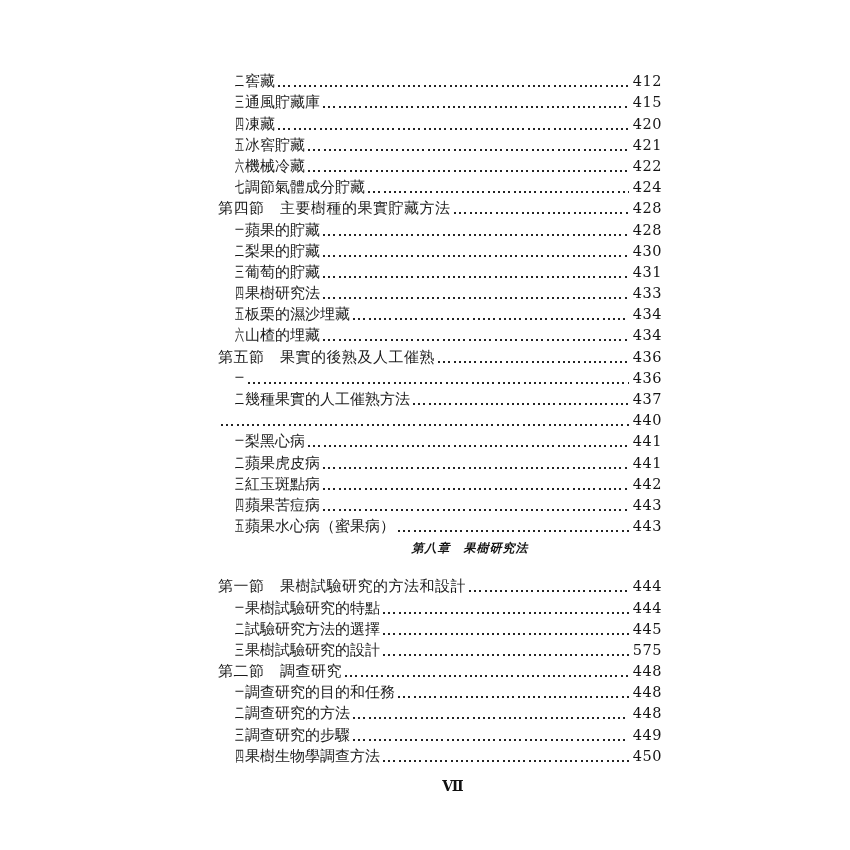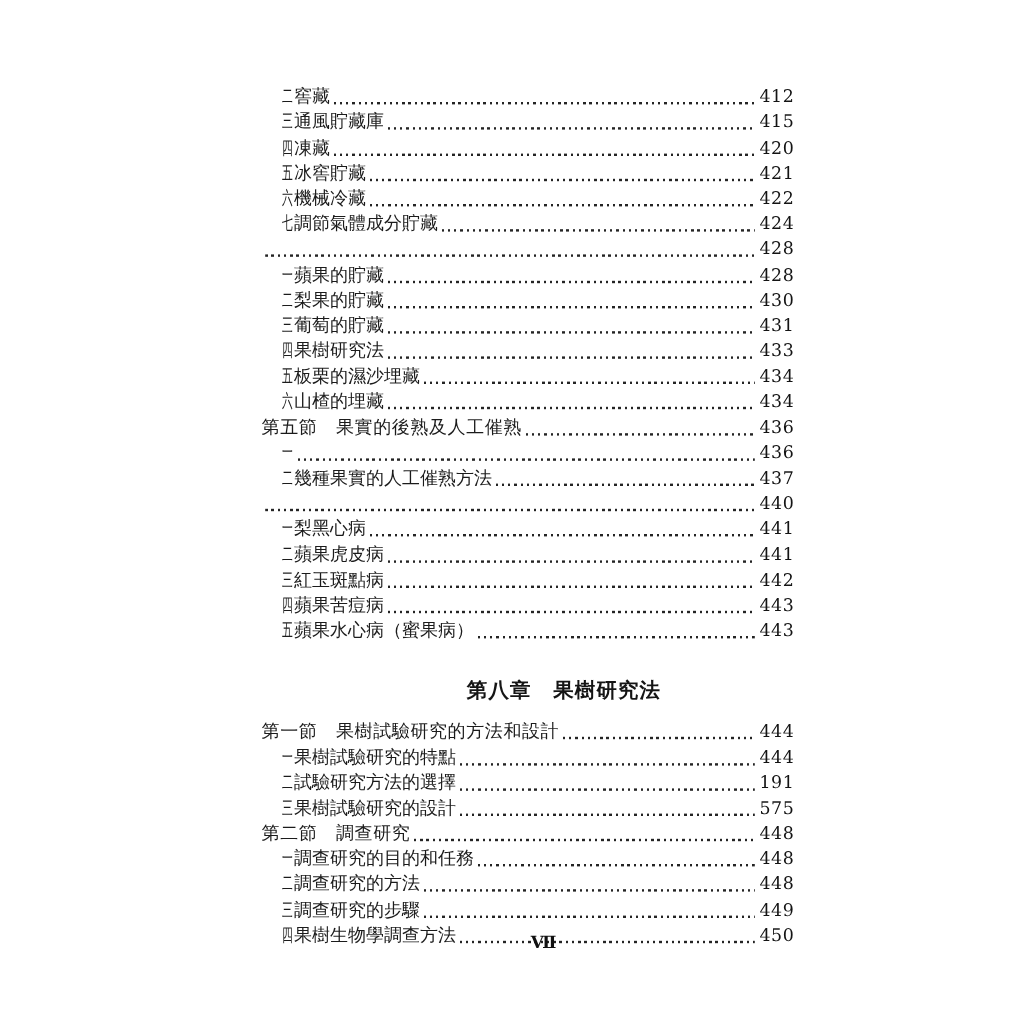--- a/index.html
+++ b/index.html
@@ -59,28 +59,29 @@
     font-family: "DejaVu Serif", "Liberation Serif", serif;
     font-size: 14.5px;
     letter-spacing: 0.5px;
     color: #141414;
     padding-left: 2px;
     min-width: 26px;
     text-align: right;
   }
   .chapter-row {
     height: 22px;
-    margin-top: 28px;
+    margin-top: 4px;
     margin-bottom: 13px;
     text-align: center;
     padding-left: 60px;
-    font-size: 17px;
+    font-size: 12px;
     font-weight: bold;
     letter-spacing: 1px;
     color: #151515;
+    font-style: italic;
   }
   .footer {
     position: absolute;
     left: 0;
     right: 0;
     top: 778px;
     text-align: center;
     padding-left: 56px;
     font-size: 14px;
     font-weight: bold;
@@ -124,20 +125,21 @@
     <span class="leader"></span>
     <span class="pageno">422</span>
   </div>
       <div class="row item">
     <span class="num">七</span>
     <span class="title">調節氣體成分貯藏</span>
     <span class="leader"></span>
     <span class="pageno">424</span>
   </div>
       <div class="row section">
+    <span class="title">第四節　主要樹種的果實貯藏方法</span>
     <span class="leader"></span>
     <span class="pageno">428</span>
   </div>
       <div class="row item">
     <span class="num">一</span>
     <span class="title">蘋果的貯藏</span>
     <span class="leader"></span>
     <span class="pageno">428</span>
   </div>
       <div class="row item">
@@ -229,21 +231,21 @@
       <div class="row item">
     <span class="num">一</span>
     <span class="title">果樹試驗研究的特點</span>
     <span class="leader"></span>
     <span class="pageno">444</span>
   </div>
       <div class="row item">
     <span class="num">二</span>
     <span class="title">試驗研究方法的選擇</span>
     <span class="leader"></span>
-    <span class="pageno">191</span>
+    <span class="pageno">445</span>
   </div>
       <div class="row item">
     <span class="num">三</span>
     <span class="title">果樹試驗研究的設計</span>
     <span class="leader"></span>
     <span class="pageno">575</span>
   </div>
       <div class="row section">
     <span class="title">第二節　調查研究</span>
     <span class="leader"></span>

